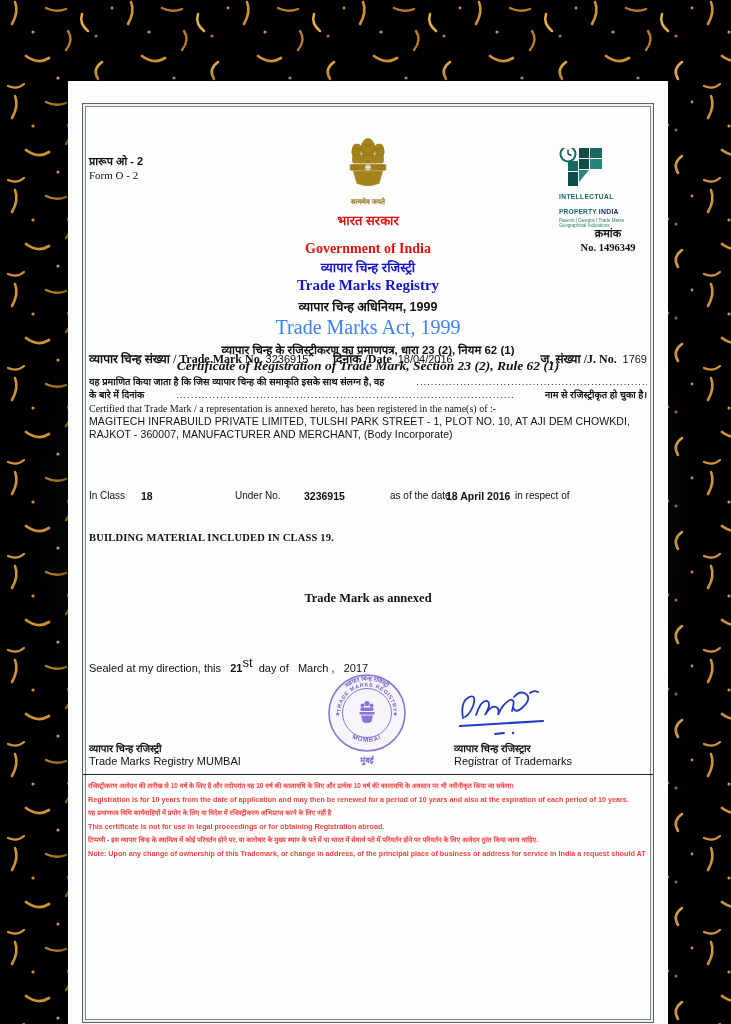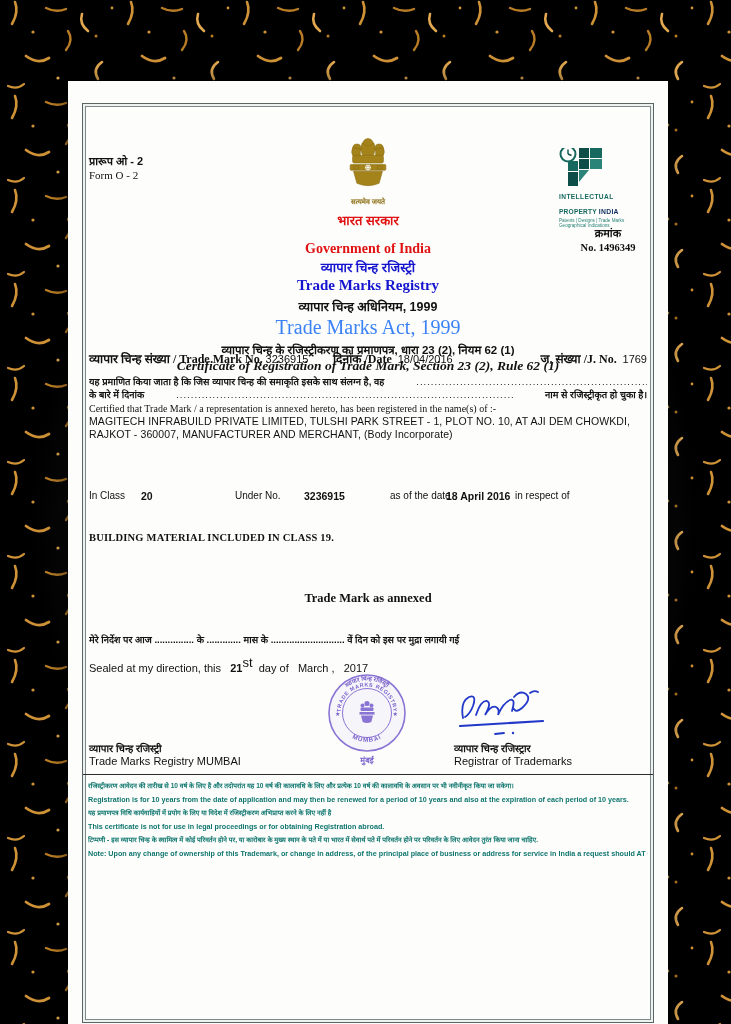--- a/index.html
+++ b/index.html
@@ -82,21 +82,21 @@
 
   .signature{left:372px;top:584px;}
 
   .sign-block{top:638px;line-height:13px;color:#111;}
   .sign-left{left:6px;}
   .sign-right{left:371px;}
   .sign-hi{font-size:10px;font-weight:700;}
   .sign-en{font-size:11px;font-weight:400;}
 
   .notes-rule{left:0;right:0;top:670px;border-top:1.2px solid #2b2b2b;}
-  .notes{left:5px;right:5px;top:677px;color:#0f766e;}
+  .notes{left:5px;right:5px;top:677px;color:#ef4444;}
   .notes p{margin:0 0 4.6px 0;white-space:nowrap;overflow:hidden;}
   .note-hi{font-size:6.6px;font-weight:700;}
   .note-en{font-size:7.2px;font-weight:600;}
 
   .page-number{position:absolute;right:16px;bottom:18px;font-size:11px;font-weight:700;font-family:"Liberation Serif",serif;color:#111;}
 </style>
 </head>
 <body>
 
 <svg class="confetti" width="731" height="1024" xmlns="http://www.w3.org/2000/svg">
@@ -198,32 +198,31 @@
         <span>के बारे में दिनांक </span>
         <span class="dotfill">....................................................................................................................................................................................</span>
         <span>नाम से रजिस्ट्रीकृत हो चुका है।</span>
       </div>
       <div class="cert-en-line">Certified that Trade Mark / a representation is annexed hereto, has been registered in the name(s) of :-</div>
       <div class="owner-line">MAGITECH INFRABUILD PRIVATE LIMITED, TULSHI PARK STREET - 1, PLOT NO. 10, AT AJI DEM CHOWKDI, RAJKOT - 360007, MANUFACTURER AND MERCHANT, (Body Incorporate)</div>
     </div>
 
     <div class="abs class-row">
       <span class="cl-a">In Class</span>
-      <span class="cl-b v">20</span>
+      <span class="cl-b v">18</span>
       <span class="cl-c">Under No.</span>
       <span class="cl-d v">3236915</span>
       <span class="cl-e">as of the date</span>
       <span class="cl-f v">18 April 2016</span>
       <span class="cl-g">in respect of</span>
     </div>
 
     <div class="abs goods">BUILDING MATERIAL INCLUDED IN CLASS 19.</div>
     <div class="abs annexed">Trade Mark as annexed</div>
 
-    <div class="abs seal-hi">मेरे निर्देश पर आज ............... के ............. मास के ............................ वें दिन को इस पर मुद्रा लगायी गई</div>
     <div class="abs sealed-row">
       <span>Sealed at my direction, this</span>&nbsp;&nbsp;
       <b>21</b><sup>st</sup>&nbsp;
       <span>day of</span>&nbsp;&nbsp;
       <span>March ,</span>&nbsp;&nbsp;
       <span>2017</span>
     </div>
 
     <div class="abs stamp" style="width:82px;height:96px;">
       <svg width="82" height="82" viewBox="0 0 82 82" xmlns="http://www.w3.org/2000/svg">

